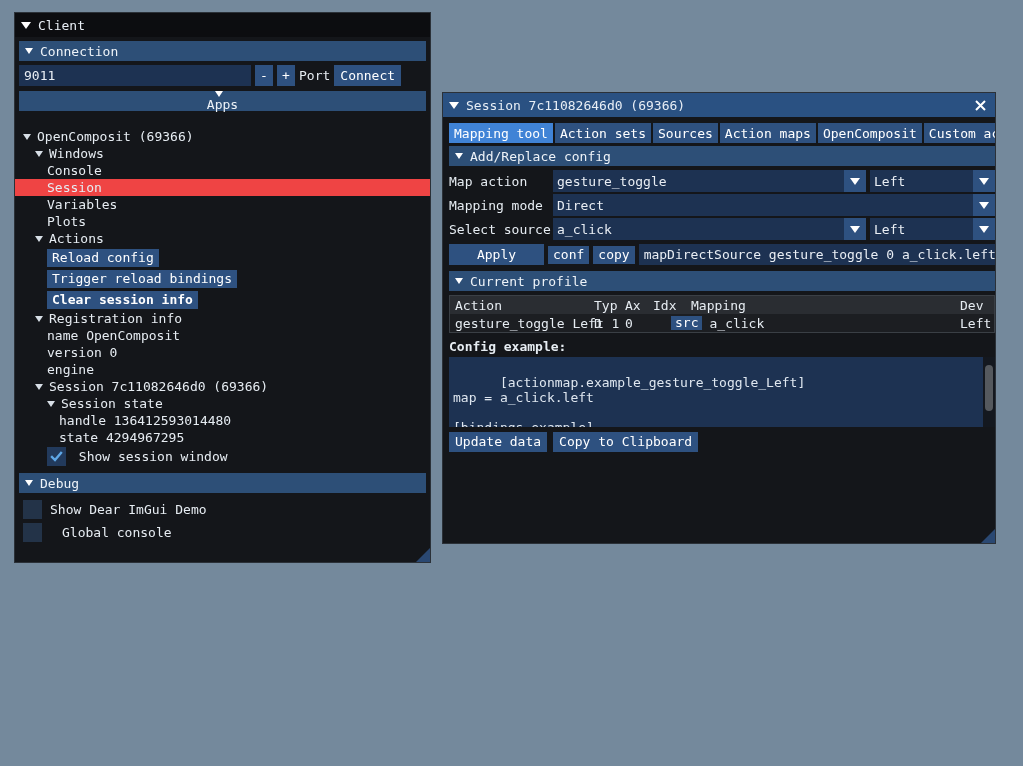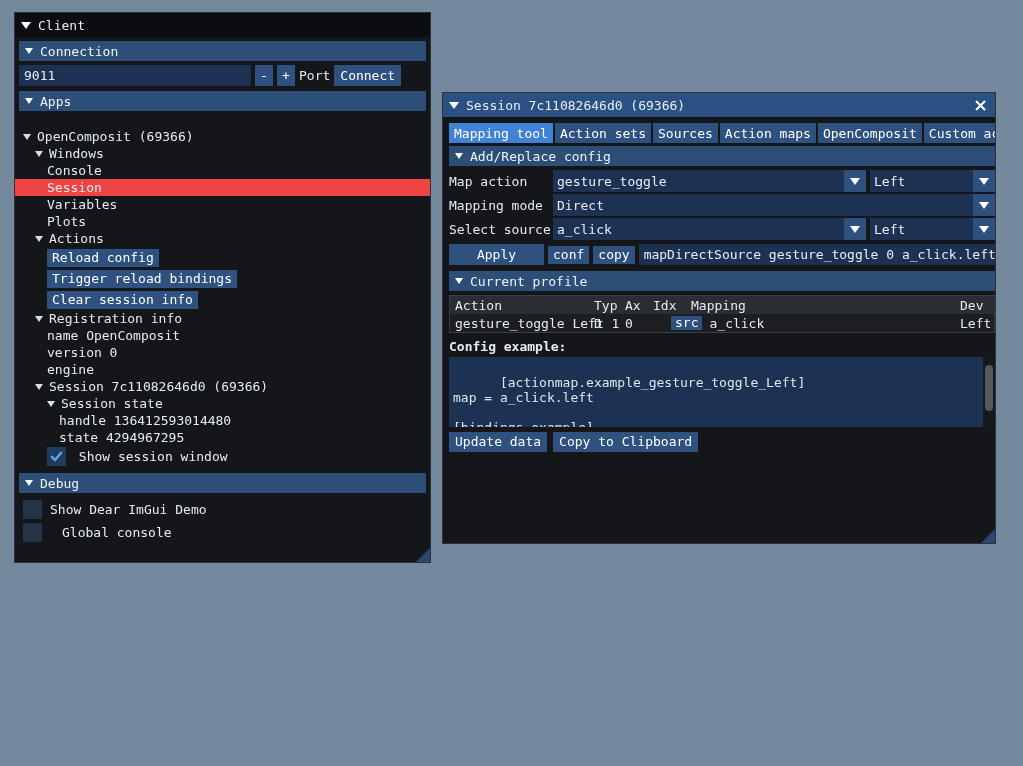--- a/index.html
+++ b/index.html
@@ -203,36 +203,36 @@
     <div class="row" style="margin:4px 4px 0 4px; gap:4px;">
       <div class="frame" style="width:232px;">
         <span>9011</span>
       </div>
       <div class="btn sq">-</div>
       <div class="btn sq">+</div>
       <div class="txt">Port</div>
       <div class="btn">Connect</div>
     </div>
 
-    <div class="header-bar" style="margin:5px 4px 17px 4px; width:calc(100% - 8px);">
+    <div class="header-bar" style="margin:5px 4px 17px 4px; width:calc(100% - 8px);flex-direction:column;">
       <span class="tri" style="border-top-width:6px;border-left-width:4px;border-right-width:4px;"></span>
       <span>Apps</span>
     </div>
 
     <div id="apps-tree" style="margin-top:3px;">
         <div class="tree-row"><span style="display: inline-block; width: 8px;"></span><span class="tri sm"></span><span>OpenComposit (69366)</span></div>
         <div class="tree-row"><span style="display: inline-block; width: 20px;"></span><span class="tri sm"></span><span>Windows</span></div>
         <div class="tree-row"><span style="display: inline-block; width: 32px;"></span><span>Console</span></div>
         <div class="tree-row sel" style="padding-left: 0px;"><span style="display: inline-block; width: 32px;"></span><span>Session</span></div>
         <div class="tree-row"><span style="display: inline-block; width: 32px;"></span><span>Variables</span></div>
         <div class="tree-row"><span style="display: inline-block; width: 32px;"></span><span>Plots</span></div>
         <div class="tree-row"><span style="display: inline-block; width: 20px;"></span><span class="tri sm"></span><span>Actions</span></div>
         <div class="tree-row" style="height: 21px;"><span style="display: inline-block; width: 32px;"></span><span class="lbl-btn">Reload config</span></div>
         <div class="tree-row" style="height: 21px;"><span style="display: inline-block; width: 32px;"></span><span class="lbl-btn">Trigger reload bindings</span></div>
-        <div class="tree-row" style="height: 21px;"><span style="display: inline-block; width: 32px;"></span><span class="lbl-btn">Clear session info</span></div>
+        <div class="tree-row" style="height: 21px; font-weight: bold;"><span style="display: inline-block; width: 32px;"></span><span class="lbl-btn">Clear session info</span></div>
         <div class="tree-row"><span style="display: inline-block; width: 20px;"></span><span class="tri sm"></span><span>Registration info</span></div>
         <div class="tree-row"><span style="display: inline-block; width: 32px;"></span><span>name OpenComposit</span></div>
         <div class="tree-row"><span style="display: inline-block; width: 32px;"></span><span>version 0</span></div>
         <div class="tree-row"><span style="display: inline-block; width: 32px;"></span><span>engine</span></div>
         <div class="tree-row"><span style="display: inline-block; width: 20px;"></span><span class="tri sm"></span><span>Session 7c11082646d0 (69366)</span></div>
         <div class="tree-row"><span style="display: inline-block; width: 32px;"></span><span class="tri sm"></span><span>Session state</span></div>
         <div class="tree-row"><span style="display: inline-block; width: 44px;"></span><span>handle 136412593014480</span></div>
         <div class="tree-row"><span style="display: inline-block; width: 44px;"></span><span>state 4294967295</span></div>
         <div class="tree-row" style="height: 21px;"><span style="display: inline-block; width: 32px;"></span><span class="chk"><svg width="13" height="13" viewBox="0 0 13 13">
               <path d="M2 7 L5 10 L11 3" stroke="#5fa8e8" stroke-width="2.4" fill="none" stroke-linecap="square"></path>

